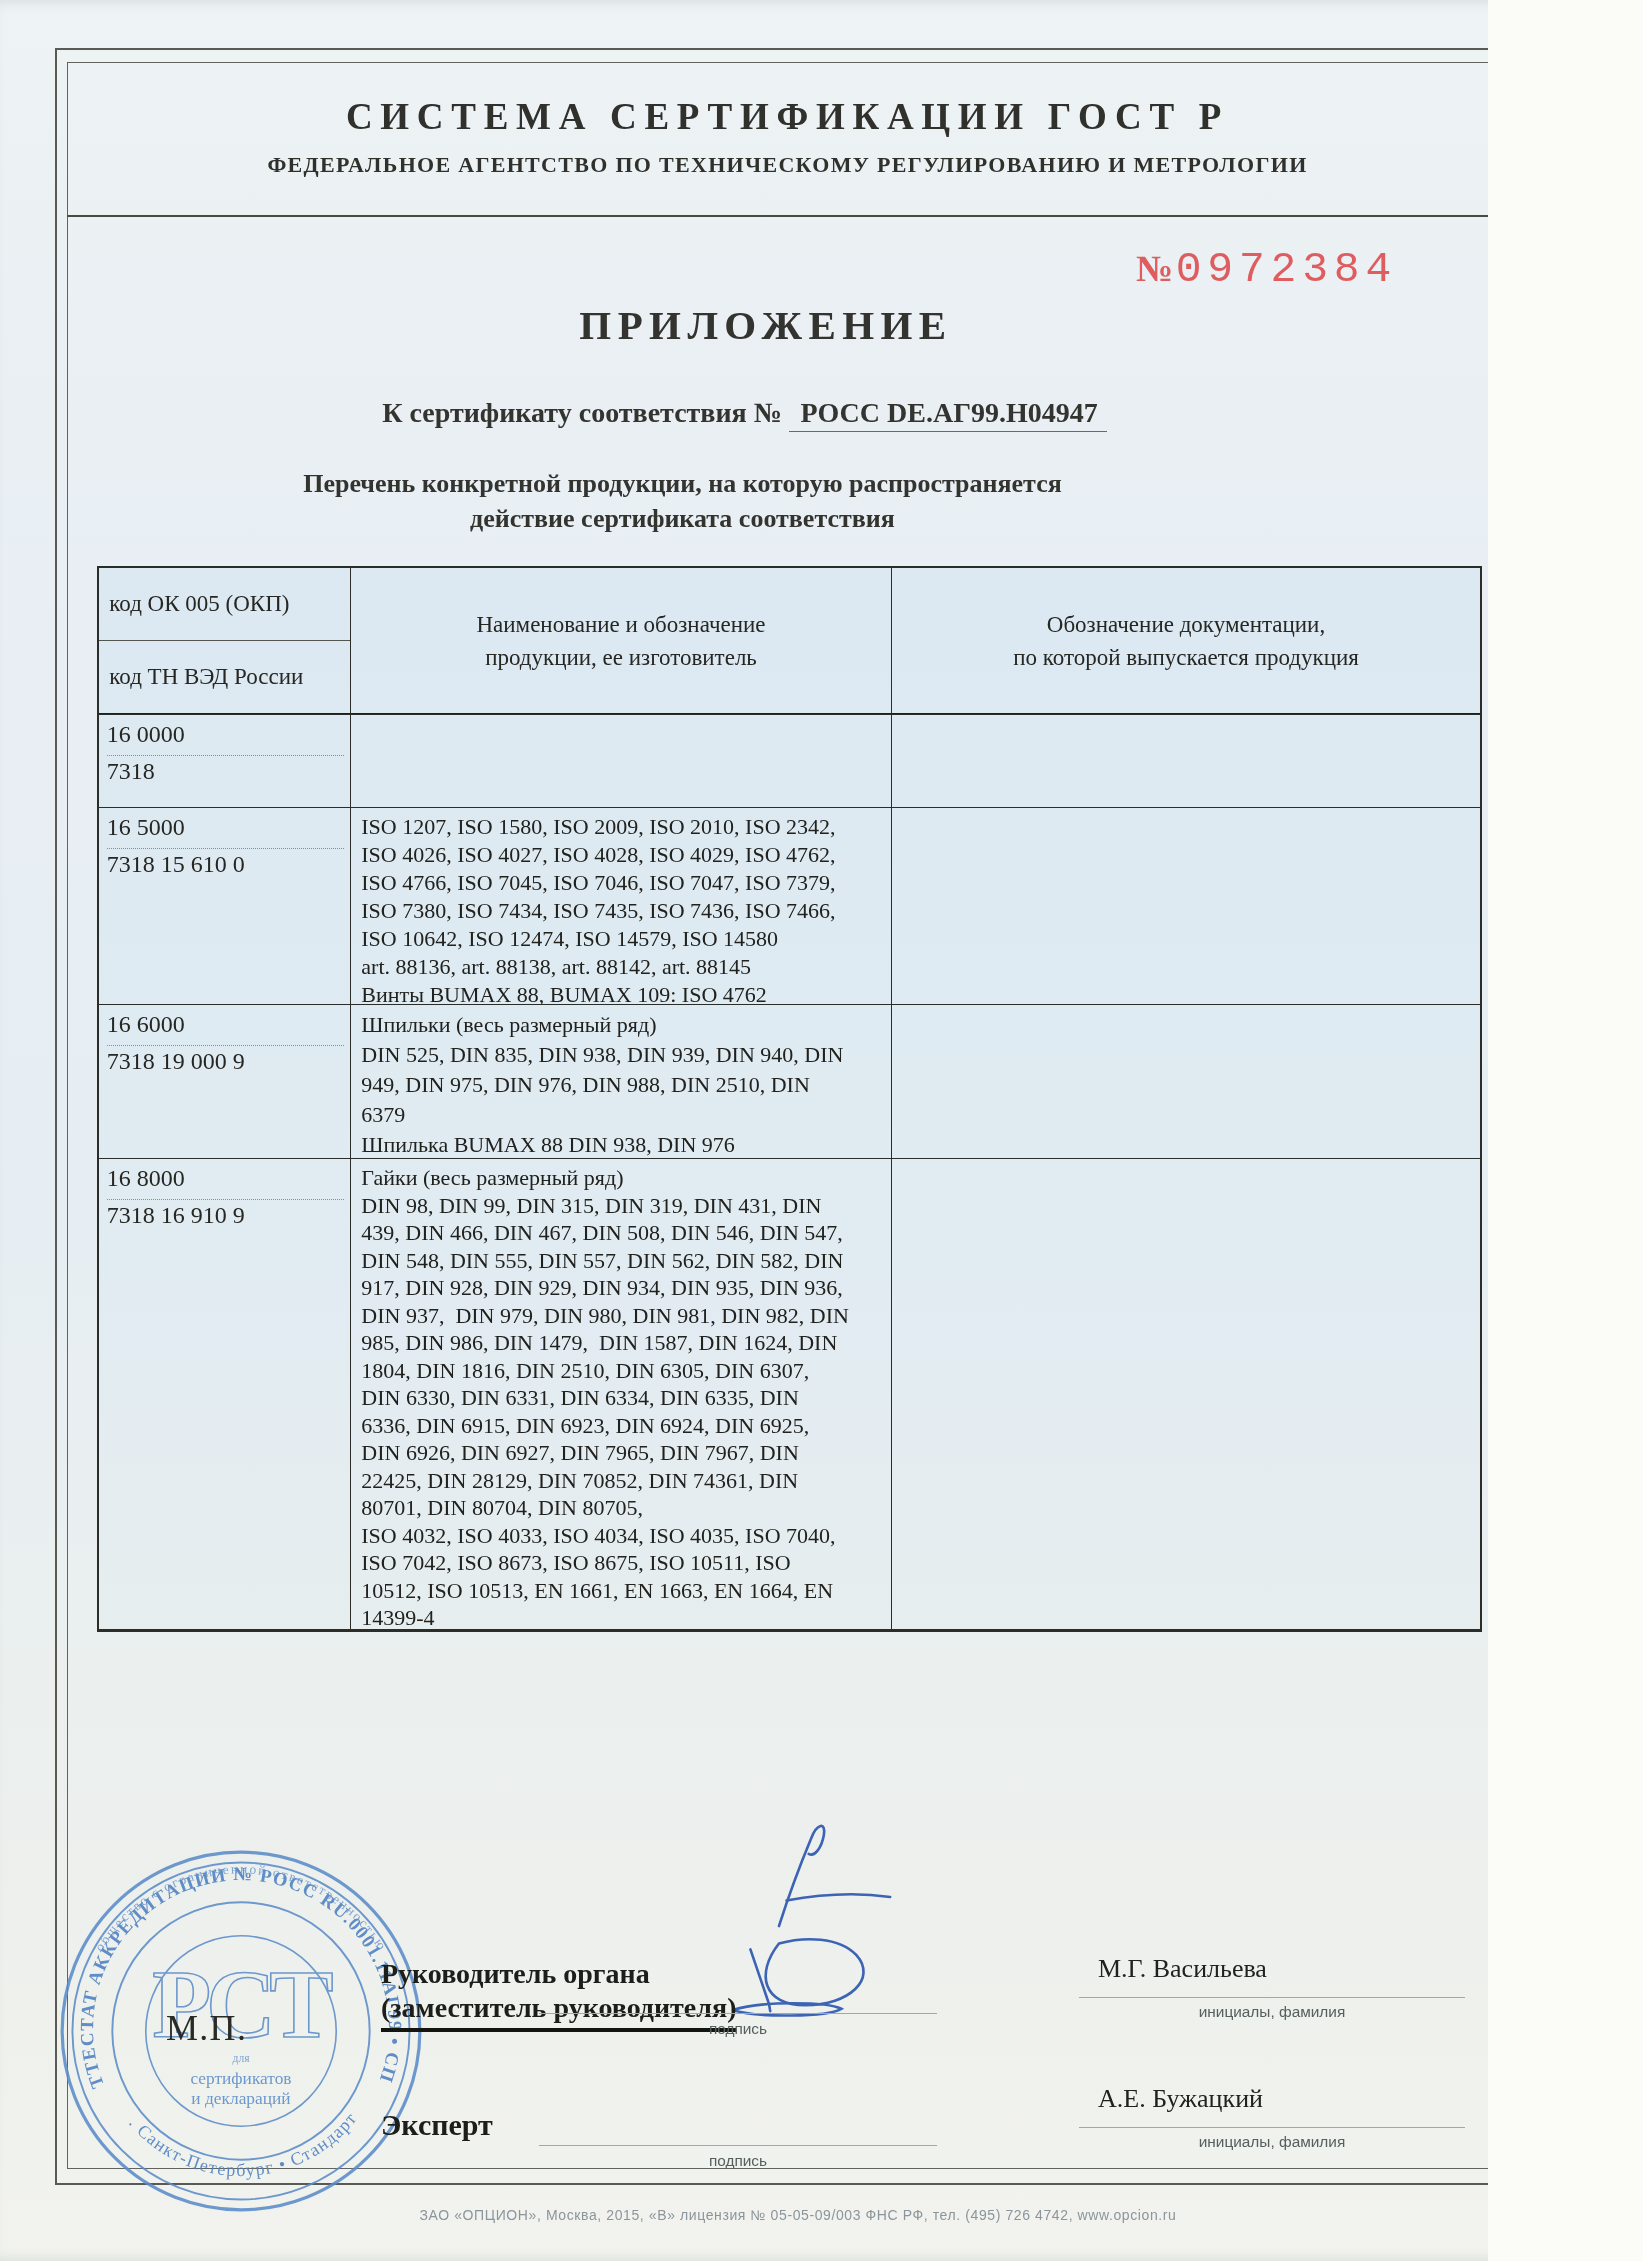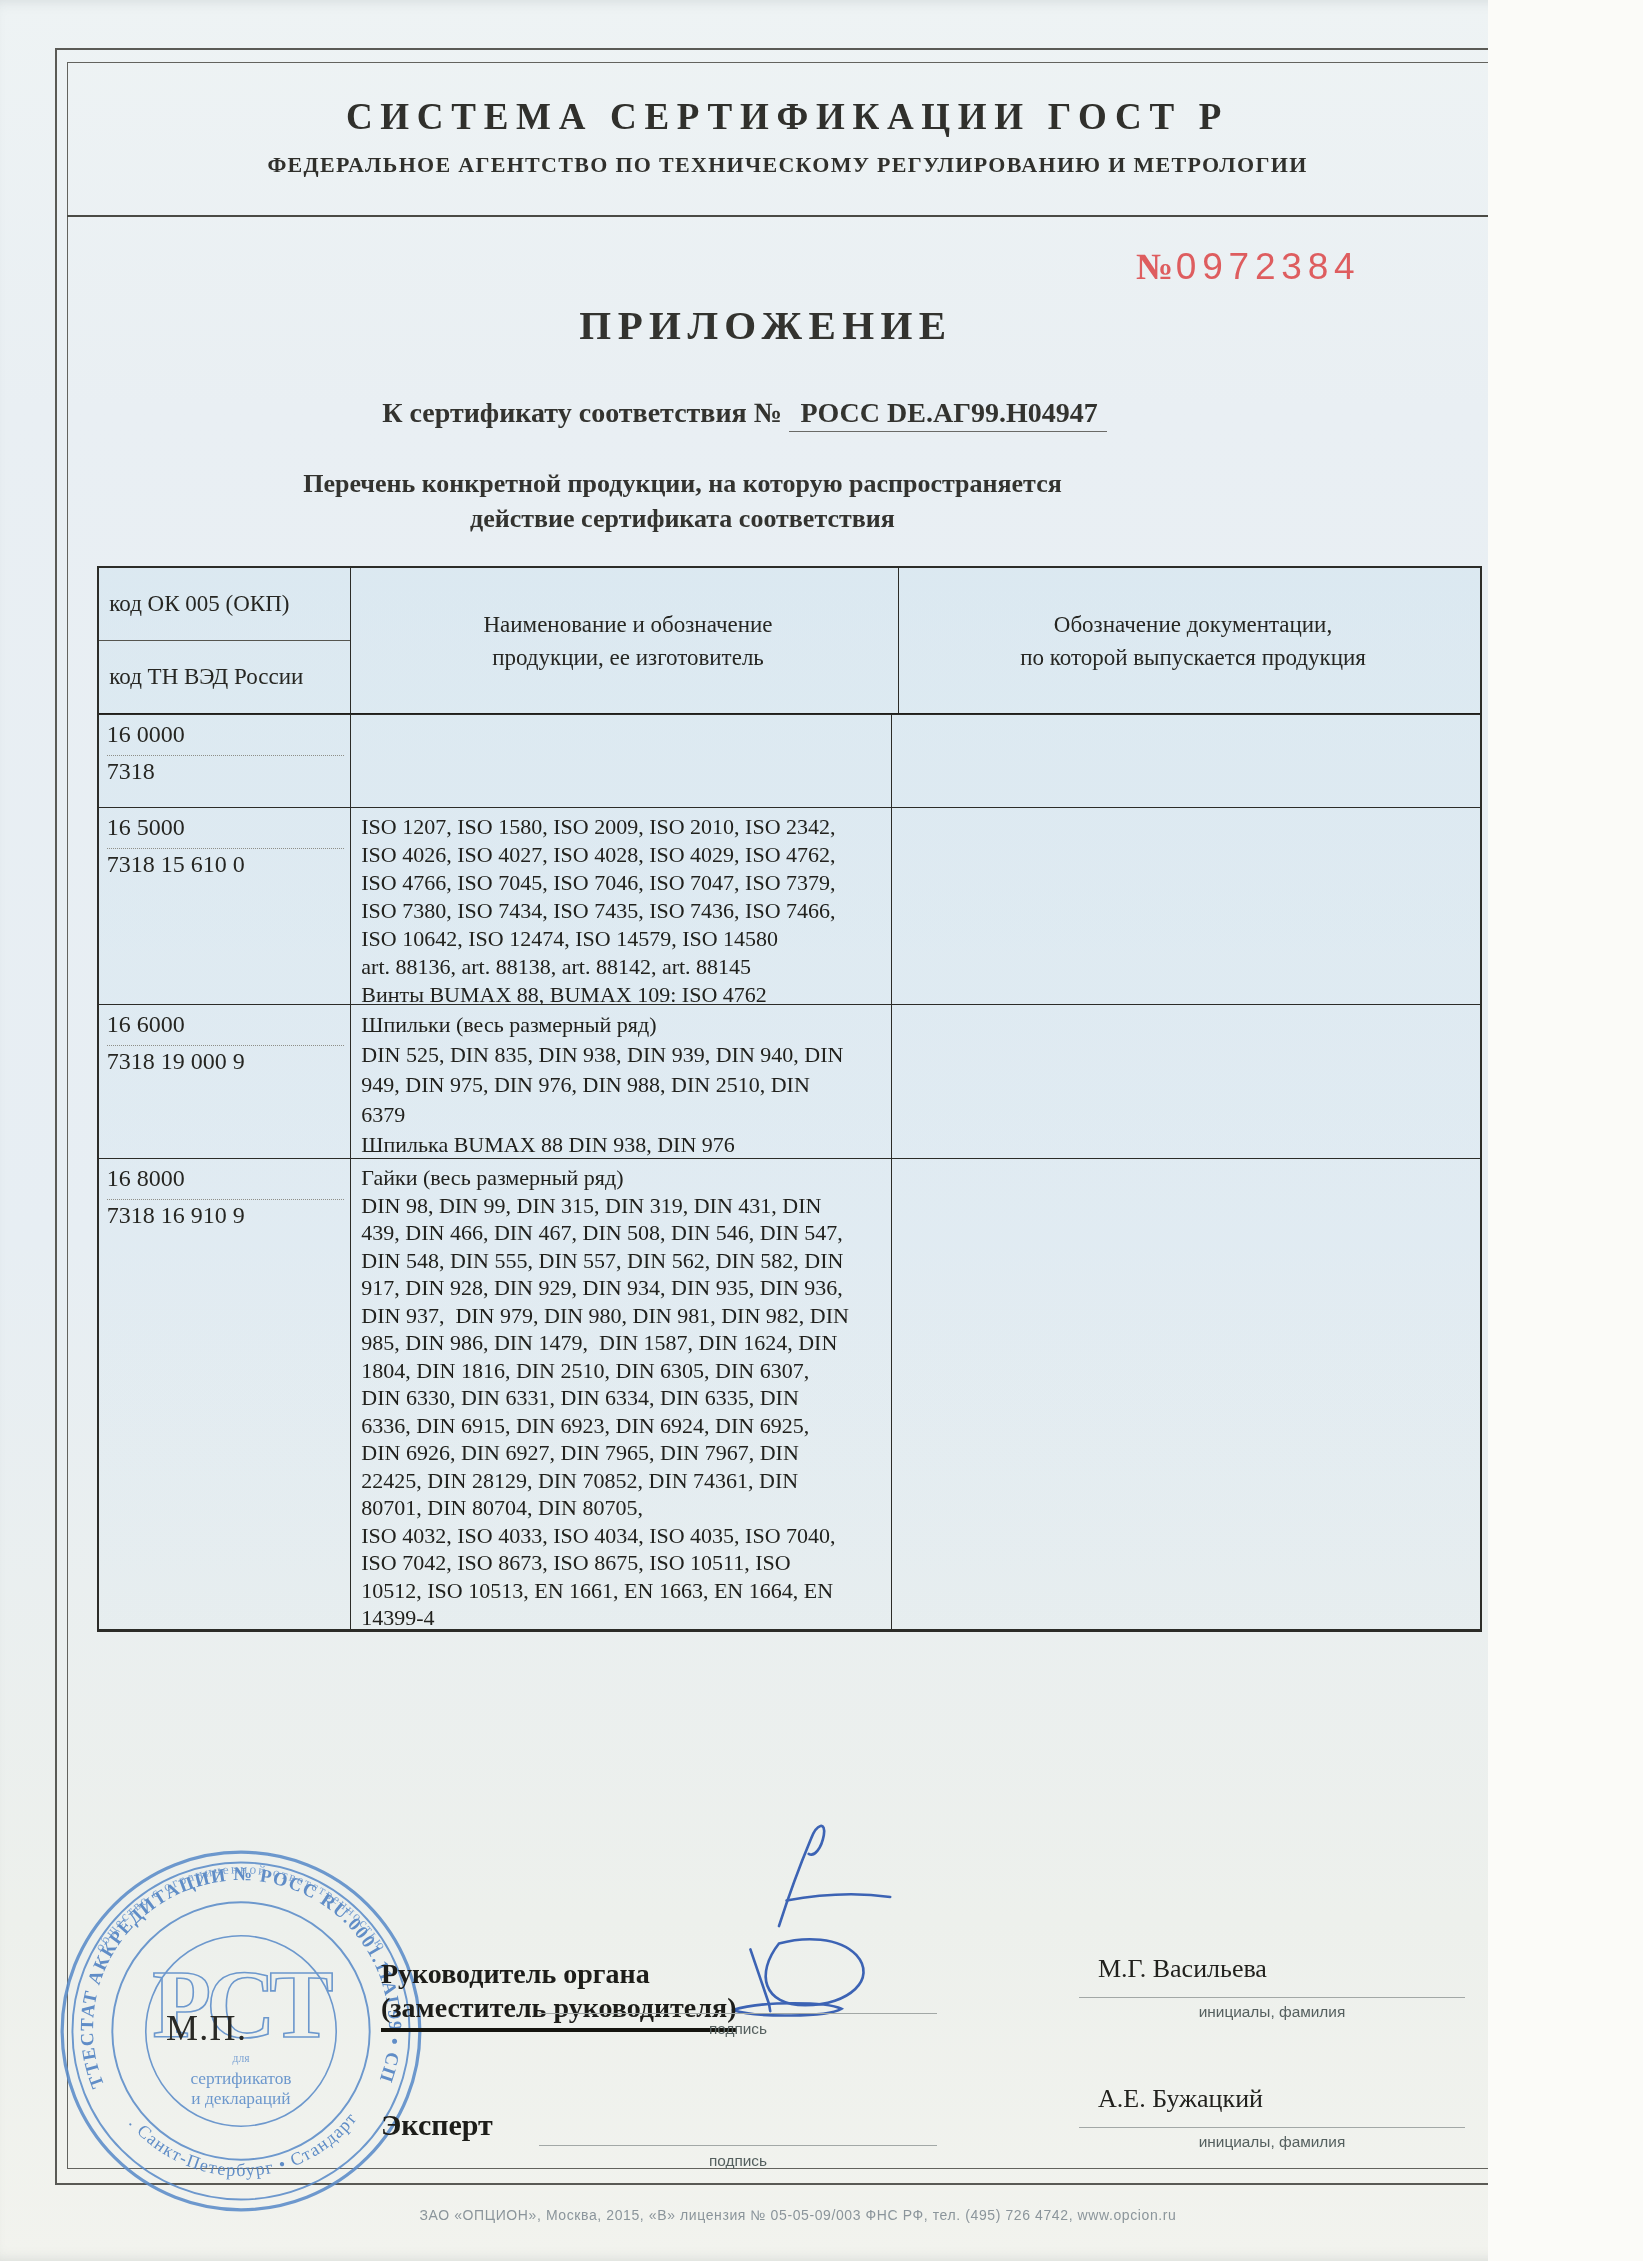--- a/index.html
+++ b/index.html
@@ -10,33 +10,33 @@
          box-shadow:inset -9px 0 14px rgba(120,130,135,.25);}
   .frame-outer{position:absolute;left:55px;top:48px;width:1462px;height:2133px;border:2.6px solid #5a5a55;}
   .frame-inner{position:absolute;left:67px;top:62px;width:1441px;height:2105px;border:1.9px solid #63635e;}
 
   .hdr{position:absolute;left:67px;top:62px;width:1441px;height:153px;border-bottom:2.6px solid #4a4a45;text-align:center;}
   .hdr-l1{margin-top:33px;font-size:37px;font-weight:bold;letter-spacing:7.7px;color:#30302c;}
   .hdr-l2{margin-top:14px;font-size:22px;font-weight:bold;letter-spacing:1.3px;color:#30302c;}
 
   .docnum{position:absolute;left:1136px;top:245px;white-space:nowrap;color:#de5d5f;}
   .docnum .nsign{font-size:37px;font-weight:bold;}
-  .docnum .digits{font-family:Liberation Sans, sans-serif;font-size:37px;letter-spacing:5.8px;}
+  .docnum .digits{font-family:Liberation Mono, monospace;font-size:43px;letter-spacing:5.8px;}
 
   .apptitle{position:absolute;left:0;top:301px;width:1532px;text-align:center;
             font-size:41px;font-weight:bold;letter-spacing:6.4px;color:#33332f;}
   .certline{position:absolute;left:0;top:397px;width:1489px;text-align:center;font-size:28px;font-weight:bold;color:#33332f;}
   .certline .num{border-bottom:1.9px solid #6a6a66;padding:0 9px 2.6px 11.6px;}
   .subt{position:absolute;left:0;top:466px;width:1365px;text-align:center;font-size:26px;font-weight:bold;
         line-height:35px;color:#33332f;}
 
   .tbl{position:absolute;left:97px;top:566px;width:1381px;border:2.6px solid #2c2c28;border-bottom-width:3.9px;
        background:linear-gradient(180deg,rgba(200,224,238,.40),rgba(214,230,240,.18));}
   .trow{display:flex;border-top:1.9px solid #2c2c28;}
-  .trow.first{border-top:none;gap:7px;}
+  .trow.first{border-top:none;}
   .thead{height:145px;border-bottom:1.9px solid #1e1e1a;}
   .c1{width:252px;border-right:1.9px solid #2c2c28;box-sizing:border-box;}
   .c2{width:541px;border-right:1.9px solid #2c2c28;box-sizing:border-box;}
   .c3{flex:1;}
   .th1{display:flex;flex-direction:column;}
   .th1 .half{flex:1;display:flex;align-items:center;padding-left:10.3px;font-size:23px;}
   .th1 .half.top{border-bottom:1.3px solid #55554f;}
   .thc{display:flex;align-items:center;justify-content:center;text-align:center;
        font-size:23px;line-height:33px;white-space:pre-line;}
   .codecell{padding:6.4px 6.4px 0 7.7px;font-size:24px;}

